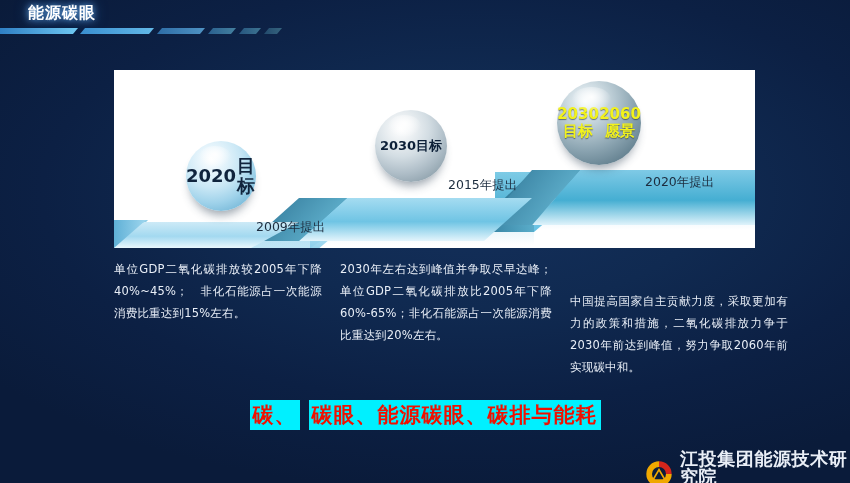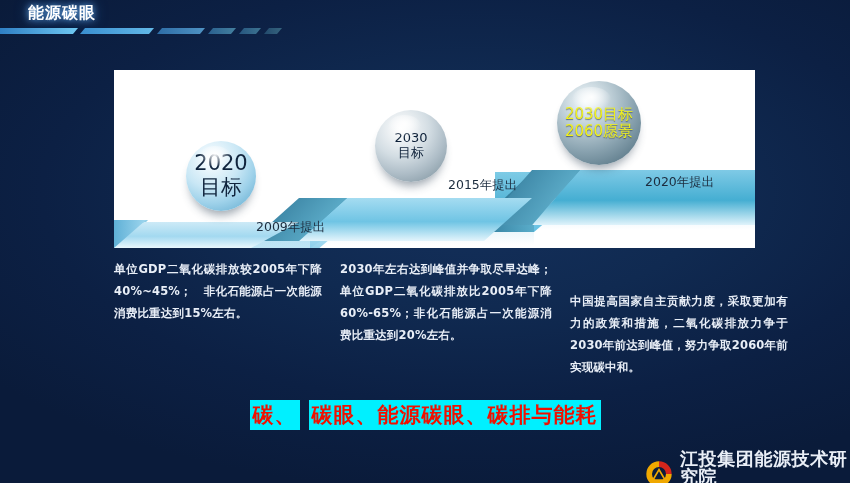--- a/index.html
+++ b/index.html
@@ -54,43 +54,42 @@
     background: #ffffff;
     overflow: hidden;
   }
   .stairs { position: absolute; left: 0; top: 0; width: 641px; height: 178px; }
 
   
   .sphere {
     position: absolute;
     border-radius: 50%;
     display: flex;
-    flex-direction: column;
     align-items: center;
     justify-content: center;
     text-align: center;
     line-height: 1.12;
-    font-weight: normal;
+    font-weight: bold;
     box-shadow: 0 8px 10px -4px rgba(40,60,80,.45);
   }
   .sphere::after {
     content: "";
     position: absolute;
     left: 18%; top: 7%;
     width: 46%; height: 30%;
     border-radius: 50%;
     background: radial-gradient(ellipse at 50% 40%, rgba(255,255,255,.95), rgba(255,255,255,0) 72%);
     pointer-events: none;
   }
   .sphere-1 {
     left: 186px; top: 141px;
     width: 70px; height: 70px;
     background: radial-gradient(circle at 36% 26%, #ffffff 0%, #eaf6fc 16%, #c9e7f5 42%, #9fd2ea 64%, #76b8d8 84%, #5fa3c6 100%);
     color: #10243d;
-    font-size: 21px;
+    font-size: 18px;
   }
   .sphere-2 {
     left: 375px; top: 110px;
     width: 72px; height: 72px;
     background: radial-gradient(circle at 36% 26%, #ffffff 0%, #f1f4f6 14%, #d3dde3 40%, #aebdc7 64%, #8c9faa 85%, #7a8f9c 100%);
     color: #0d2038;
     font-size: 13px;
   }
   .sphere-3 {
     left: 557px; top: 81px;
@@ -113,21 +112,20 @@
   .lbl-2 { left: 448px; top: 177px; }
   .lbl-3 { left: 645px; top: 145px; }
 
   
   .desc-row {
     position: absolute;
     left: 114px; top: 258px;
     width: 680px;
     display: flex;
     gap: 18px;
-    font-weight: bold;
   }
   .desc-col {
     width: 212px;
     color: #e8eef7;
     font-size: 11.5px;
     line-height: 1.92;
     text-align: justify;
     letter-spacing: .2px;
   }
   .desc-col.c1 { width: 208px; }

